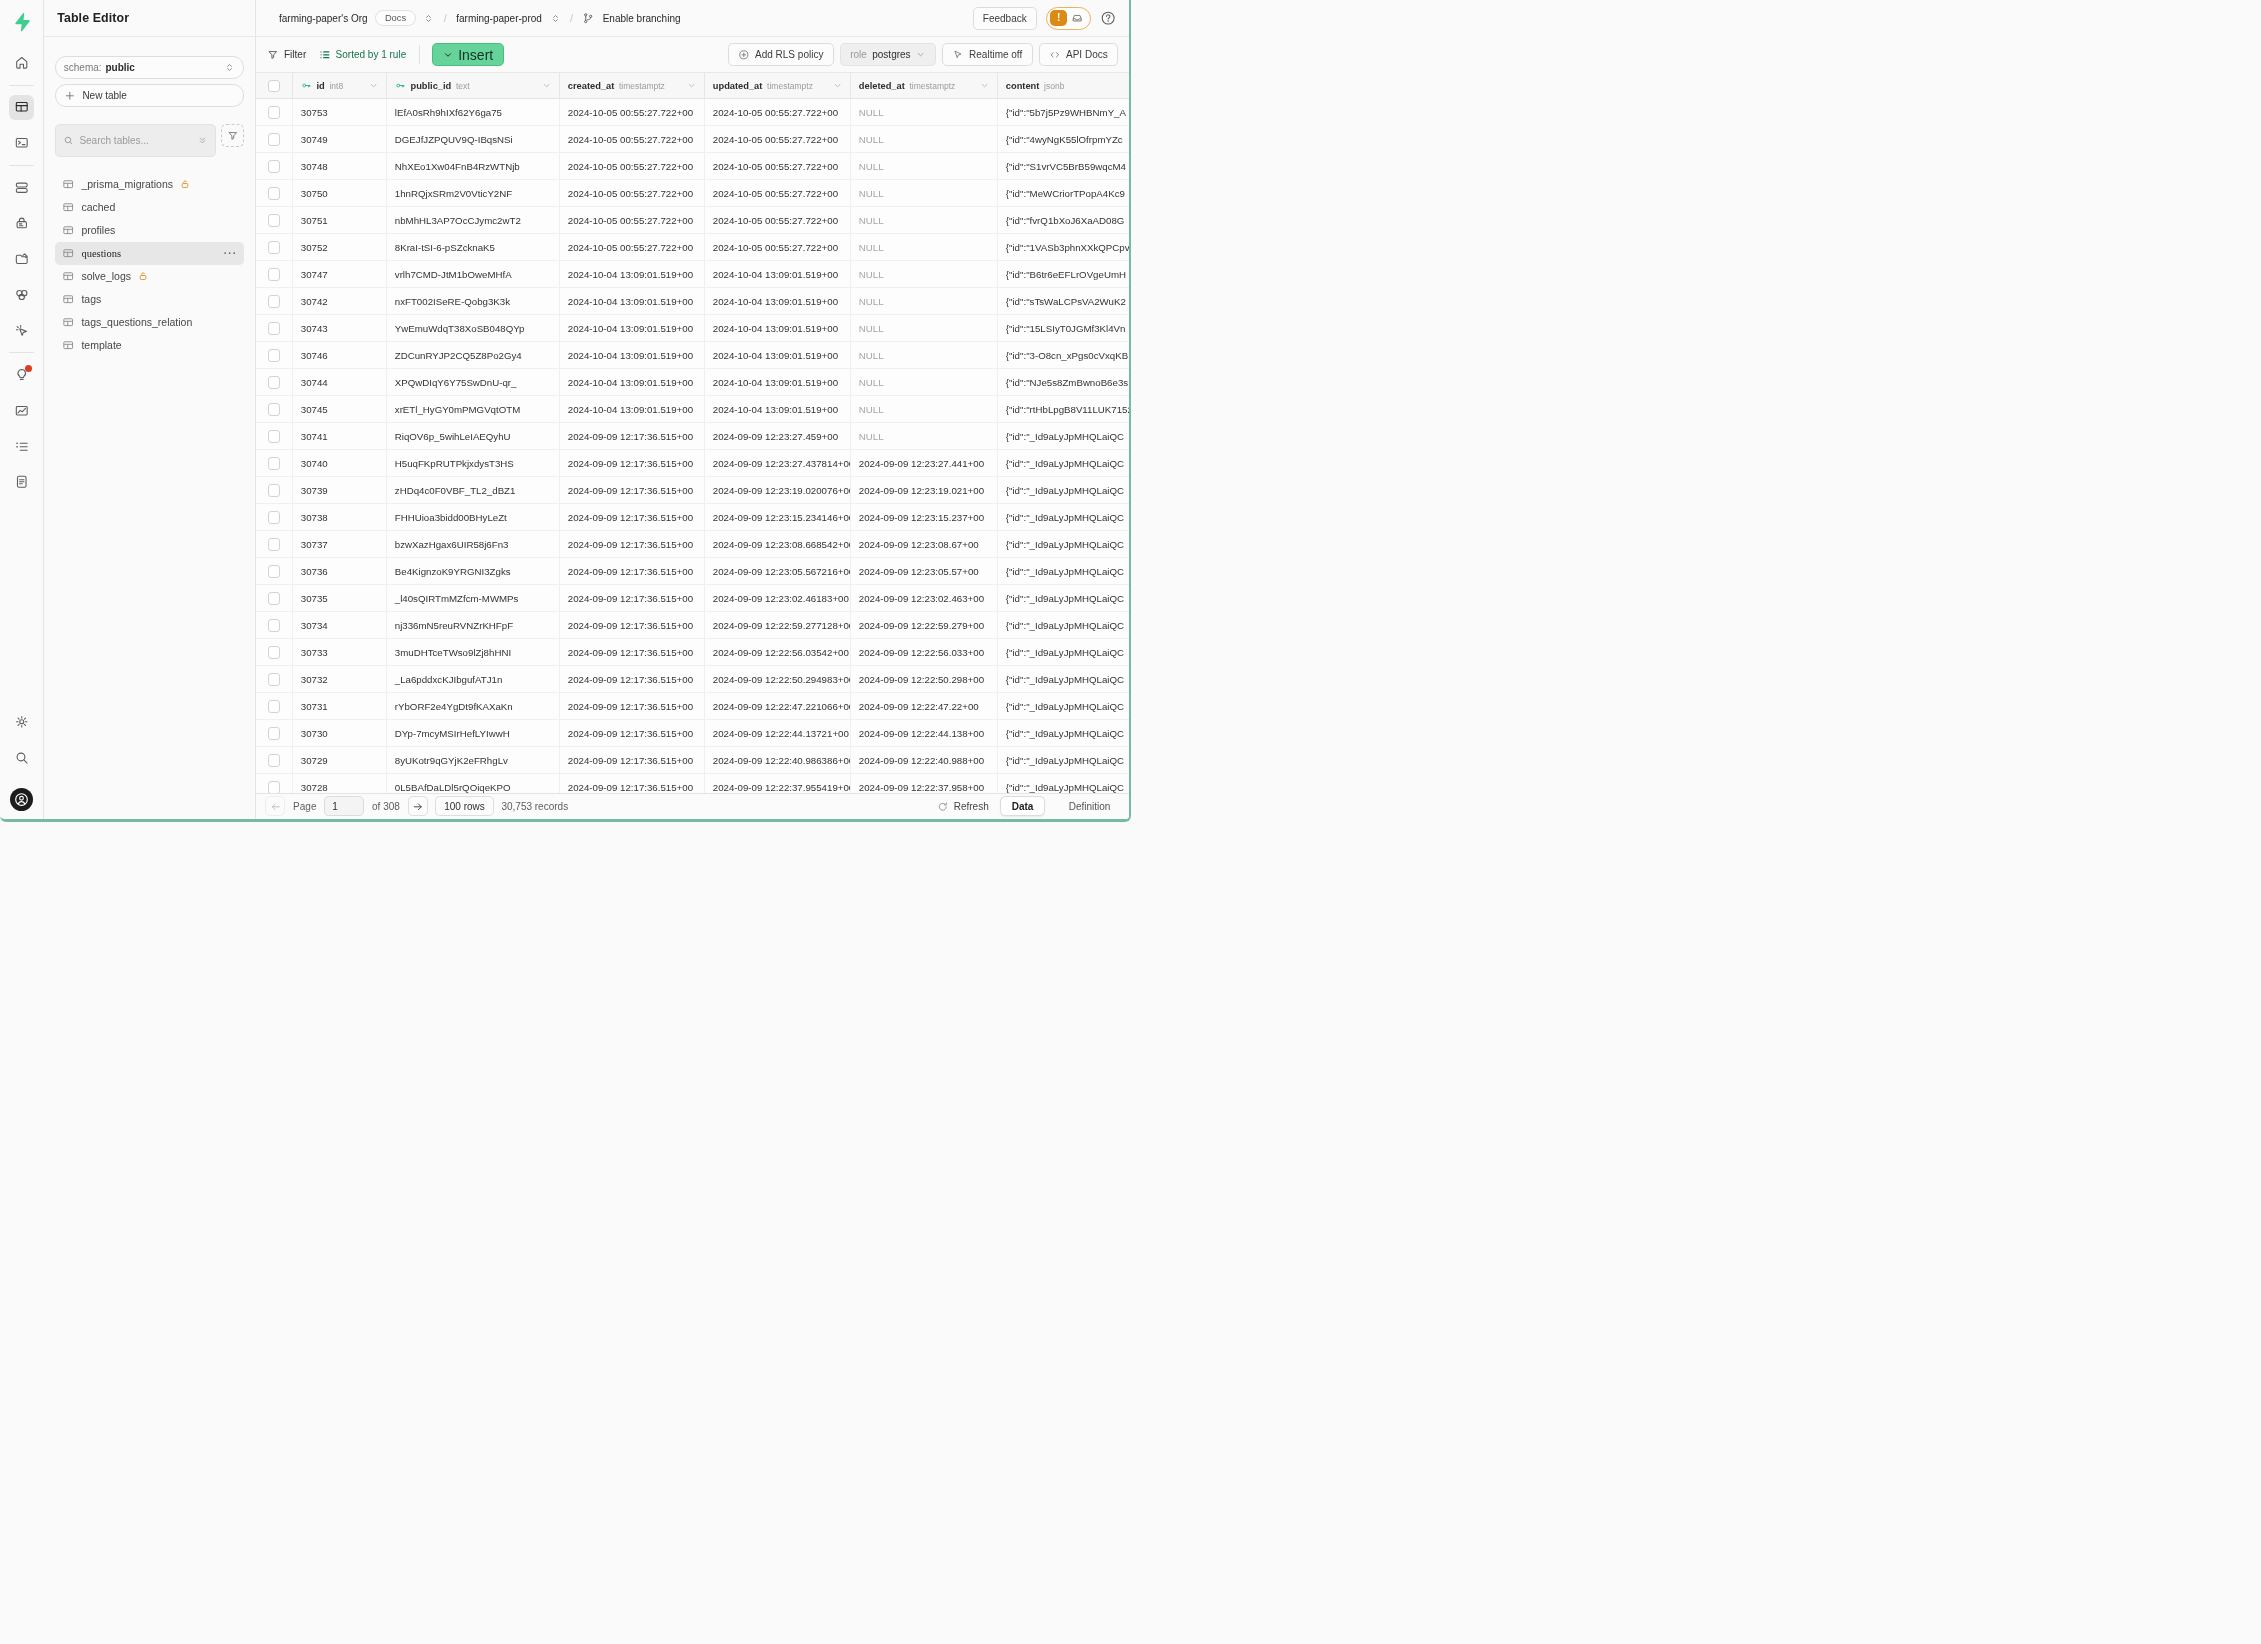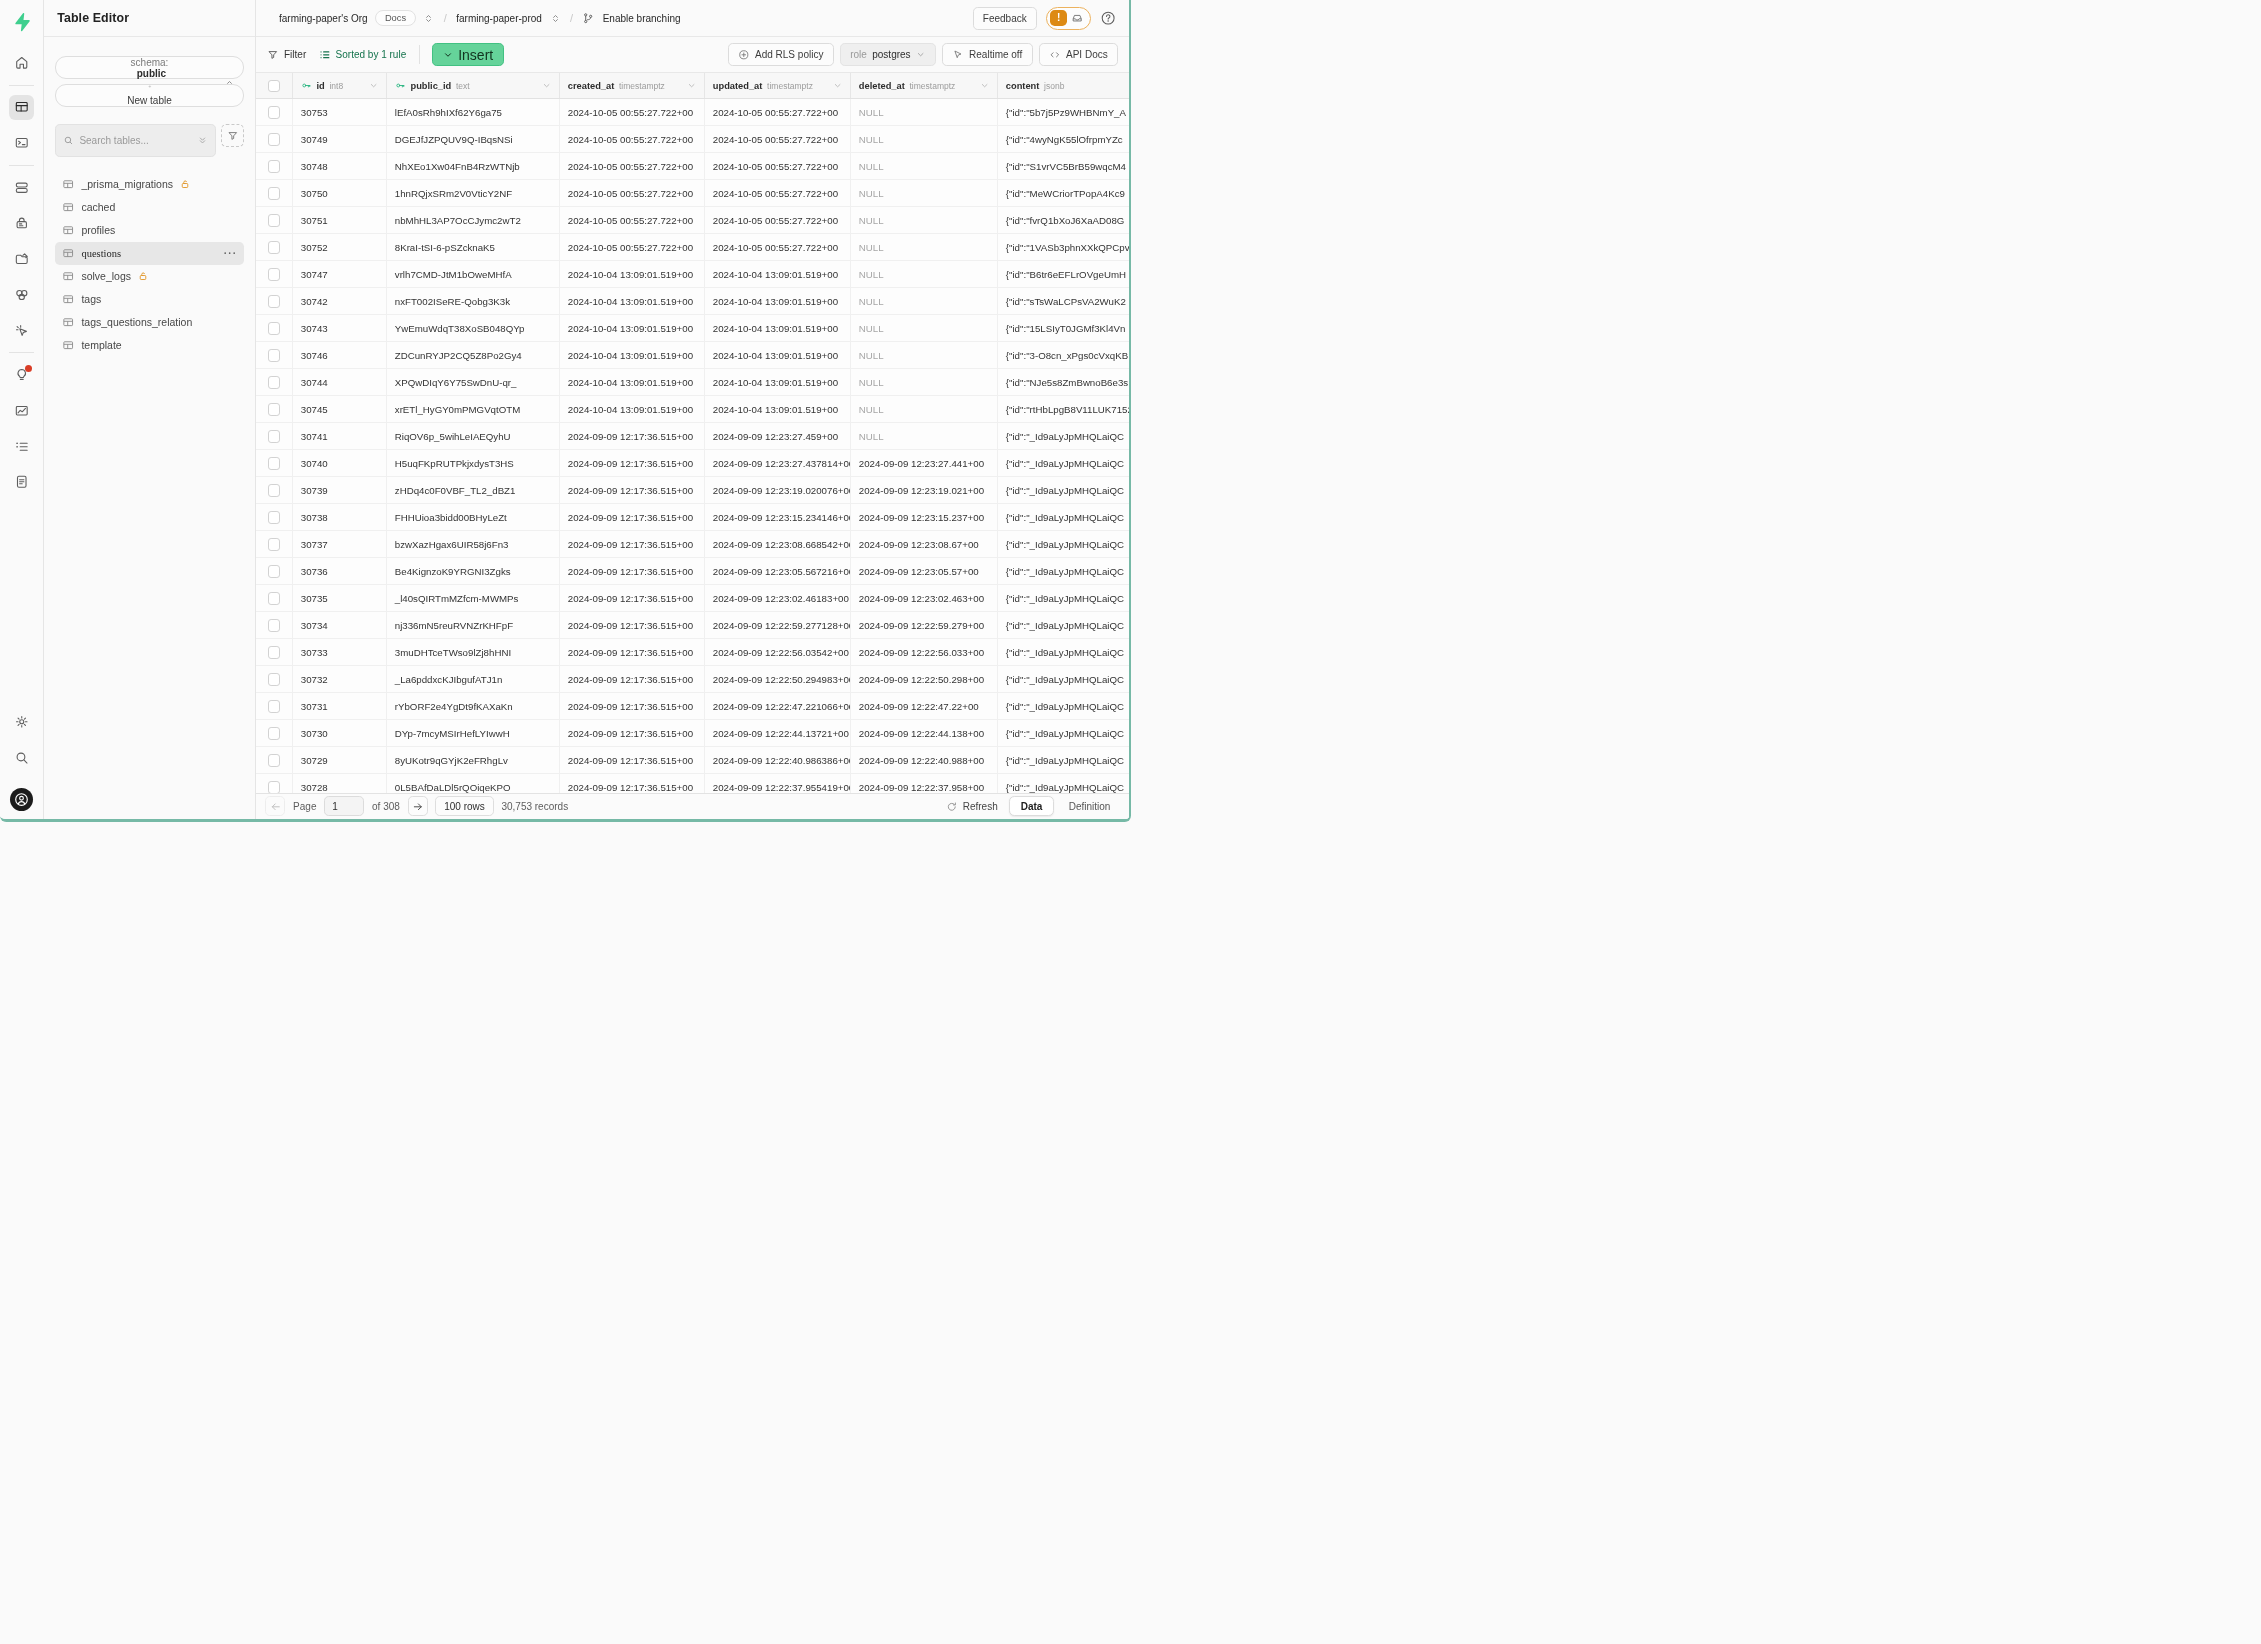--- a/index.html
+++ b/index.html
@@ -27,21 +27,21 @@
   .red-dot { position:absolute; top:2.3px; right:1.6px; width:7px; height:7px; border-radius:50%; background:#d93d26; }
   .avatar { width:23px; height:23px; border-radius:50%; background:#1c1c1c; display:flex; align-items:center; justify-content:center; margin-top:12.4px;}
 
   
   .sidebar { width:212px; flex-shrink:0; background:#fafafa; border-right:0.8px solid #e5e5e5; display:flex; flex-direction:column; }
   .sidebar-header { height:37px; flex-shrink:0; border-bottom:0.8px solid #e8e8e8; display:flex; align-items:center; padding:0 13.2px;
                     font-size:12.4px; font-weight:600; color:#222; letter-spacing:0.1px;}
   .sidebar-body { padding:18.6px 11px 0; display:flex; flex-direction:column; }
   .select-box, .btn-newtable {
     height:23px; border:0.8px solid #dedede; border-radius:11px; background:#fcfcfc;
-    display:flex; align-items:center; padding:0 7.8px; font-size:10px; cursor:pointer;flex-direction:column;
+    display:flex; align-items:center; padding:0 7.8px; font-size:10px; cursor:pointer;
   }
   .select-box { margin-bottom:5.4px; color:#7a7a7a; }
   .select-box b { color:#2c2c2c; font-weight:600; margin-left:3.9px; }
   .select-box .chev, .search-wrap .chev { margin-left:auto; }
   .btn-newtable { color:#3a3a3a; gap:7px; }
   .search-row { display:flex; gap:5.4px; margin-top:17px; }
   .search-wrap { flex:1; height:33px; background:#ededed; border:0.8px solid #e2e2e2; border-radius:4.7px;
                  display:flex; align-items:center; padding:0 7px; gap:5.4px; color:#9a9a9a; font-size:10px; }
   .btn-filter-dash { width:23px; height:23px; border:0.8px dashed #c9c9c9; border-radius:5.4px;
                      display:flex; align-items:center; justify-content:center; cursor:pointer; }
@@ -101,21 +101,21 @@
             display:flex; align-items:center; padding:0 9.3px; gap:7.8px; font-size:10px; color:#5d5d5d; }
   .icon-btn { width:20px; height:20px; border:0.8px solid #dedede; border-radius:4.7px; background:#fcfcfc;
               display:flex; align-items:center; justify-content:center; cursor:pointer; }
   .icon-btn.disabled { opacity:.45; }
   .page-input { width:40px; height:20px; border:0.8px solid #dcdcdc; border-radius:4.7px; background:#f4f4f4;
                 font-size:10px; color:#2e2e2e; padding:0 7px; font-family:inherit; }
   .btn-sm { height:20px; border:0.8px solid #dedede; border-radius:4.7px; background:#fcfcfc; padding:0 7.8px;
             font-size:10px; color:#2e2e2e; display:flex; align-items:center; cursor:pointer; }
   .ft-right { margin-left:auto; display:flex; align-items:center; gap:11px; }
   .refresh { display:flex; align-items:center; gap:5.4px; color:#454545; cursor:pointer; }
-  .seg { display:flex; align-items:center; gap:5px; }
+  .seg { display:flex; align-items:center; gap:14px; }
   .seg-active { height:20px; padding:0 11px; background:#fff; border:0.8px solid #dcdcdc; border-radius:5.4px;
                 box-shadow:0 0.8px 1.6px rgba(0,0,0,.07); font-weight:600; color:#1e1e1e; font-size:10px; display:flex; align-items:center; cursor:pointer;}
   .seg-plain { height:20px; padding:0 9.3px; color:#555; font-size:10px; display:flex; align-items:center; cursor:pointer; }
 </style>
 </head>
 <body>
 
 <div class="app">
 
   <nav class="rail">

